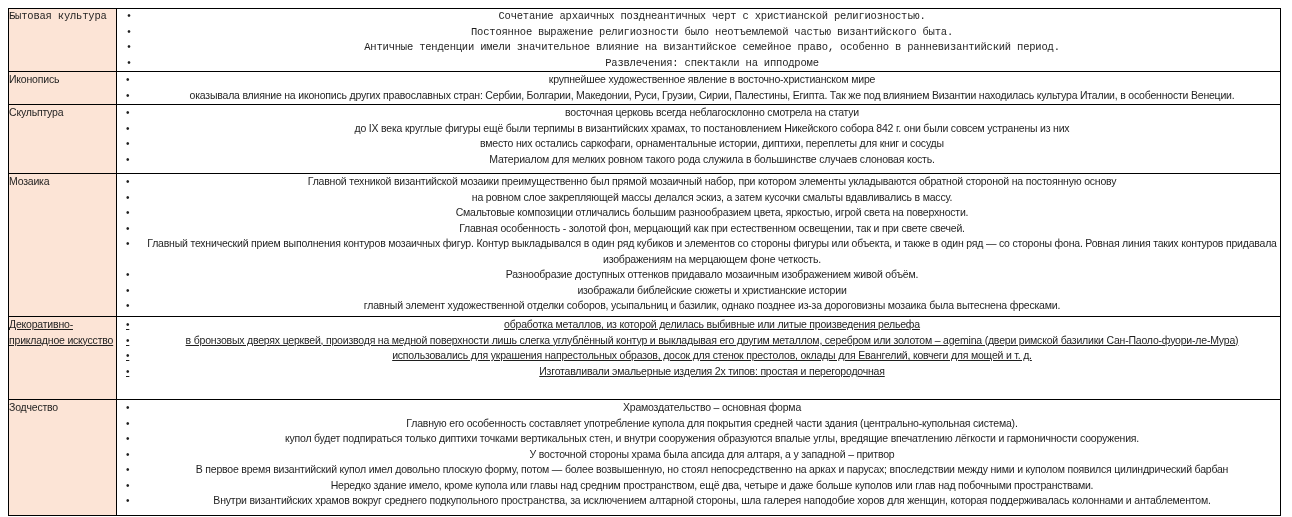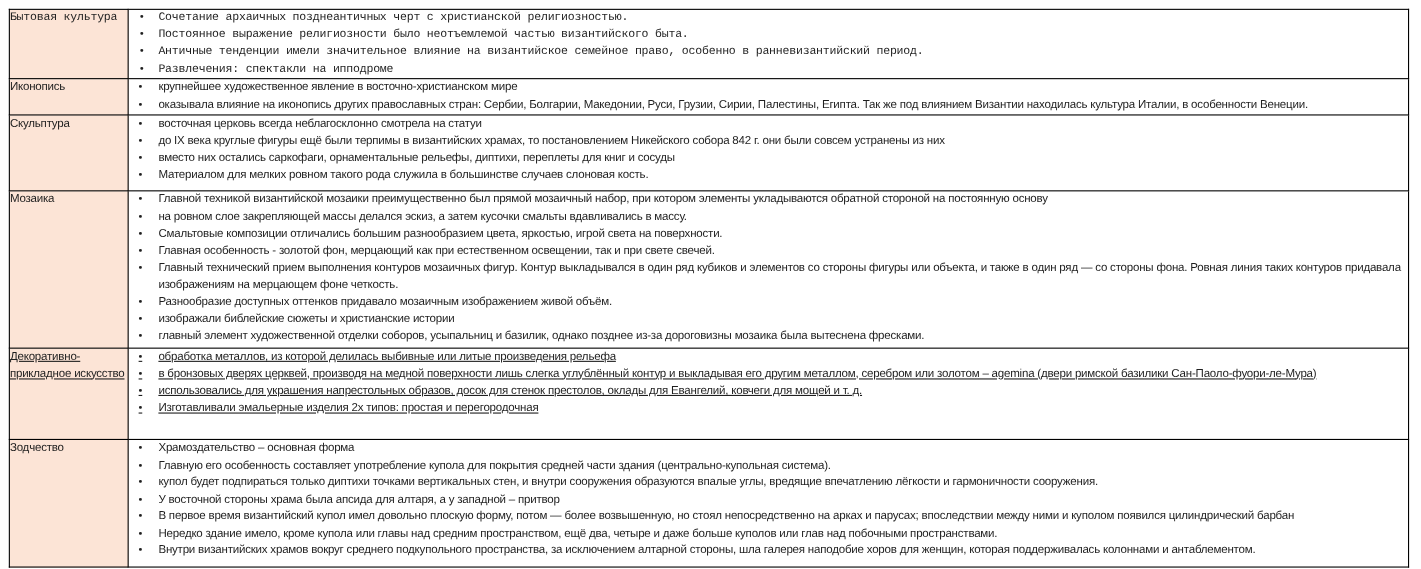--- a/index.html
+++ b/index.html
@@ -54,20 +54,21 @@
   }
   .bullet {
     flex: 0 0 27px;
     padding-left: 9px;
     box-sizing: border-box;
     font-size: 10px;
   }
   .li-text {
     flex: 1 1 auto;
     min-width: 0;
+    text-align: center;
   }
 </style>
 </head>
 <body>
 
 <div class="page">
   <table class="culture">
 
     <tbody>
         <tr class="r0">
@@ -118,21 +119,21 @@
         <div class="li">
           <span class="bullet">•</span>
           <span class="li-text">восточная церковь всегда неблагосклонно смотрела на статуи</span>
         </div>
         <div class="li">
           <span class="bullet">•</span>
           <span class="li-text">до IX века круглые фигуры ещё были терпимы в византийских храмах, то постановлением Никейского собора 842 г. они были совсем устранены из них</span>
         </div>
         <div class="li">
           <span class="bullet">•</span>
-          <span class="li-text">вместо них остались саркофаги, орнаментальные рельефы, диптихи, переплеты для книг и сосуды</span>
+          <span class="li-text">вместо них остались саркофаги, орнаментальные истории, диптихи, переплеты для книг и сосуды</span>
         </div>
         <div class="li">
           <span class="bullet">•</span>
           <span class="li-text">Материалом для мелких ровном такого рода служила в большинстве случаев слоновая кость.</span>
         </div>
       </td>
     </tr>
 
     <tr class="r3">
       <td class="cat">

